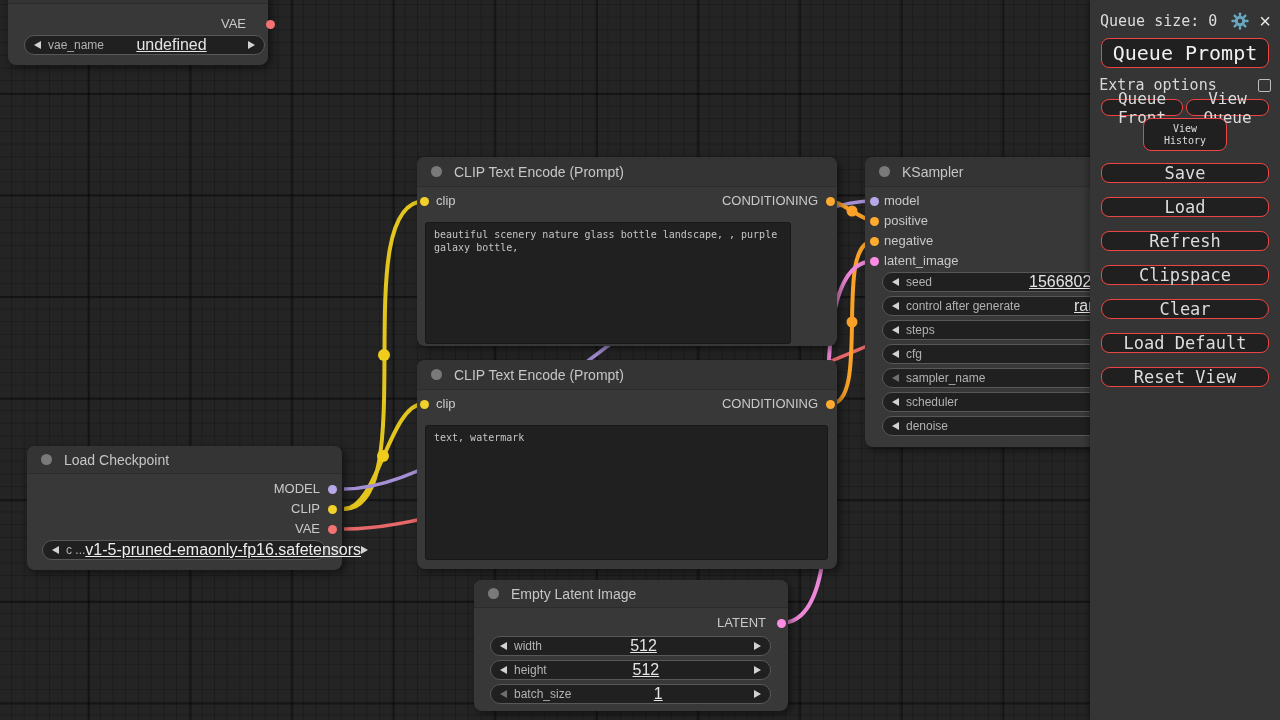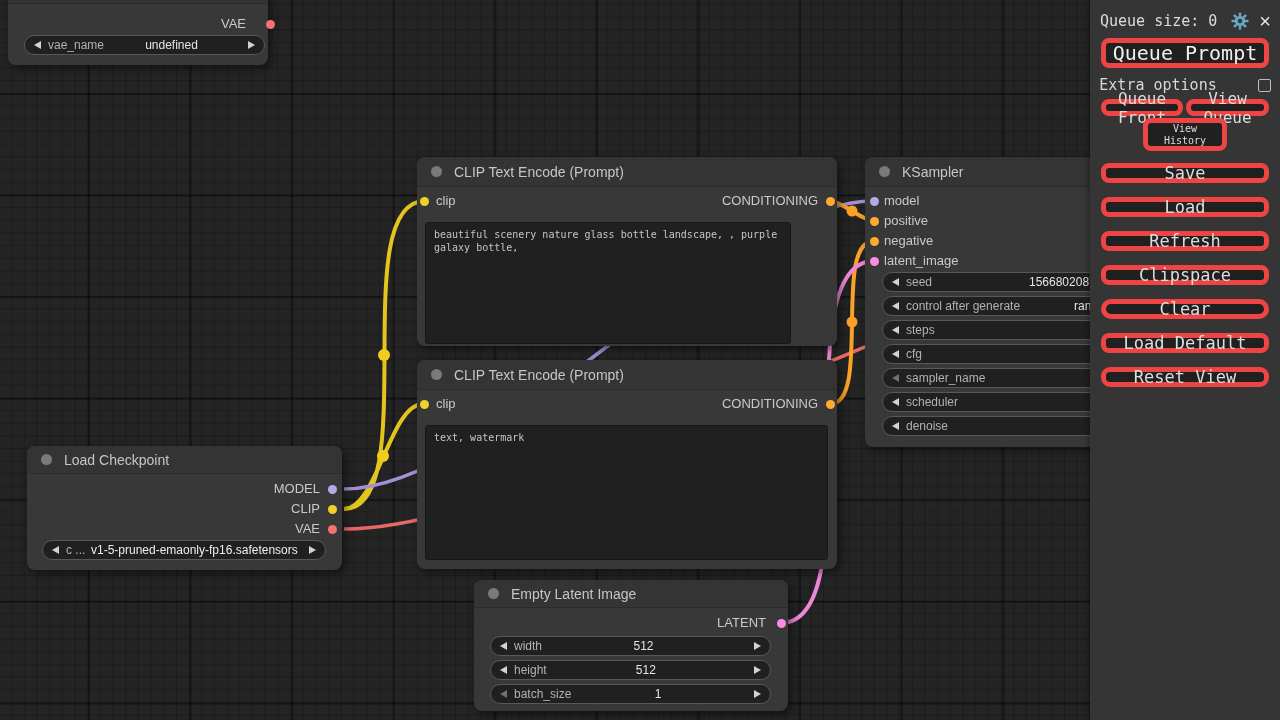--- a/index.html
+++ b/index.html
@@ -32,33 +32,33 @@
         padding:5px 8px;box-sizing:border-box;white-space:pre-wrap;word-break:break-word;}
 
   
   .widget{position:absolute;height:20px;background:#202020;border:1px solid #585858;border-radius:10px;
         display:flex;align-items:center;padding:0 9px;box-sizing:border-box;}
   .warrow{width:0;height:0;flex:none;}
   .warrow.left{border-top:4.5px solid transparent;border-bottom:4.5px solid transparent;border-right:7px solid #d2d2d2;}
   .warrow.right{border-top:4.5px solid transparent;border-bottom:4.5px solid transparent;border-left:7px solid #d2d2d2;margin-left:auto;}
   .warrow.dim{border-right-color:#6f6f6f;}
   .wlabel{font-size:12px;color:#b2b2b2;margin-left:7px;white-space:nowrap;}
-  .wvalue{font-size:12px;color:#e4e4e4;margin-left:auto;margin-right:9px;white-space:nowrap;}
+  .wvalue{font-size:16px;color:#e4e4e4;margin-left:auto;margin-right:9px;white-space:nowrap;text-decoration:underline;}
   .wvalue.center{margin:0 auto;}
   .wvalue.abs{position:absolute;margin:0;}
   .widget.clipped{border-radius:10px;}
 
   
   .sidebar{position:absolute;left:1090px;top:0;width:190px;height:720px;background:#353535;z-index:3;
         box-shadow:-2px 0 6px rgba(0,0,0,.35);font-family:"DejaVu Sans Mono",monospace;}
   .queue-row{position:absolute;left:10px;right:9px;top:10px;height:22px;display:flex;align-items:center;}
   .queue-size{font-size:15px;color:#dcdcdc;letter-spacing:0px;}
   .gear{margin-left:auto;width:18px;height:18px;cursor:pointer;}
   .close-x{margin-left:10px;font-size:20px;line-height:18px;color:#e6e6e6;cursor:pointer;font-family:"Liberation Sans",sans-serif;}
-  .menu-btn{position:absolute;background:#202020;border:5px solid #ef4444;border-radius:8px;color:#dcdcdc;
+  .menu-btn{position:absolute;background:#202020;border:1px solid #ef4444;border-radius:8px;color:#dcdcdc;
         font-family:"DejaVu Sans Mono",monospace;display:flex;align-items:center;justify-content:center;
         box-sizing:border-box;cursor:pointer;padding:0;}
   .btn-queue-prompt{left:11px;top:38px;width:168px;height:30px;font-size:20px;color:#f0f0f0;}
   .extra-row{position:absolute;left:0;top:76px;width:190px;height:18px;display:flex;align-items:center;justify-content:center;gap:36px;}
   .extra-label{font-size:15px;color:#d8d8d8;}
   .checkbox{width:11px;height:11px;border:1.5px solid #bdbdbd;border-radius:2px;margin-left:5px;background:transparent;}
   .btn-small{height:17px;font-size:16px;border-radius:8px;}
   .btn-vhist{left:53px;top:118px;width:84px;height:33px;font-size:10px;line-height:12px;text-align:center;}
   .vhist-inner{width:52px;margin:0 auto;}
   .btn-stack{left:11px;width:168px;height:20px;font-size:17px;}

